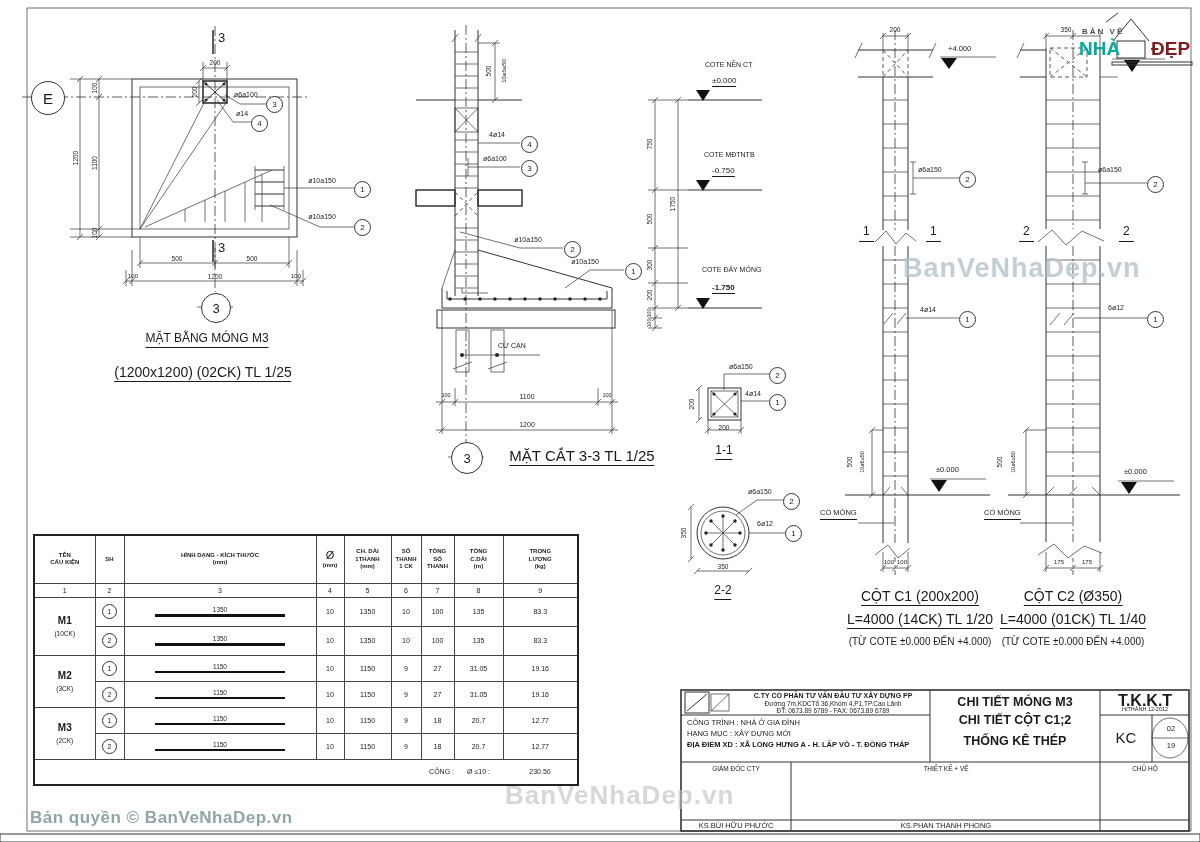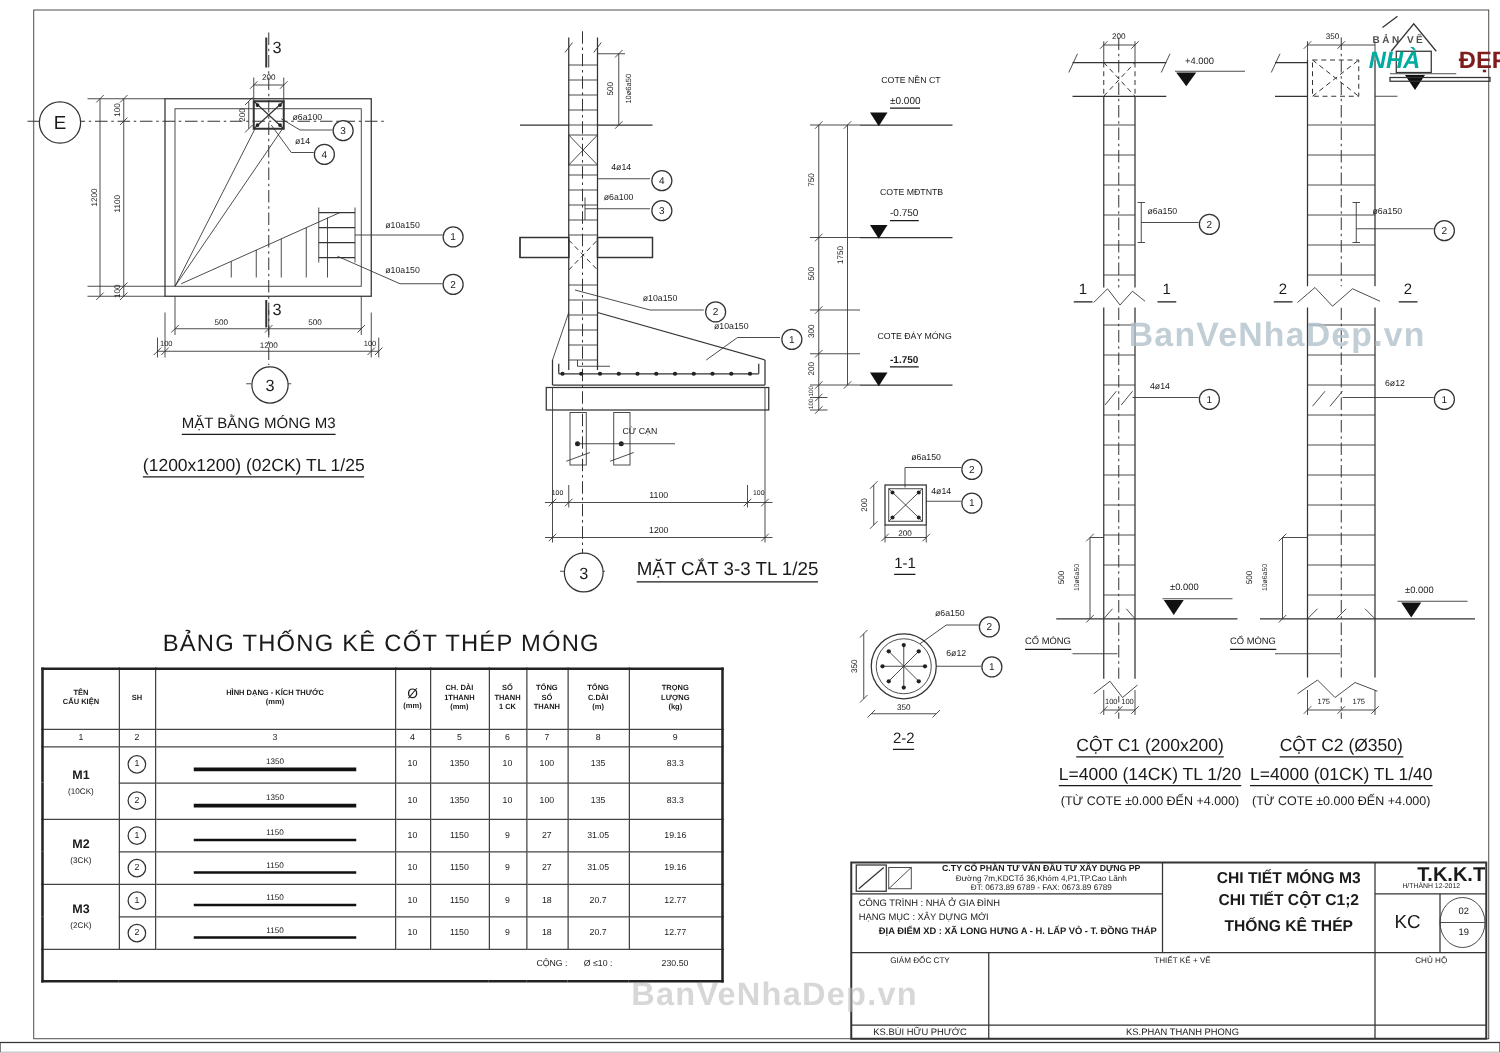--- a/index.html
+++ b/index.html
@@ -11,21 +11,21 @@
   svg .thin{stroke-width:.7;}
   svg .dd{stroke-dasharray:10 3 2 3;stroke-width:.8;}
   svg .dash{stroke-dasharray:4 3;stroke-width:.8;}
   svg .fillb{fill:#111;stroke:none;}
   svg .dot{fill:#222;stroke:none;}
   svg .wht{fill:#fff;stroke:none;}
   .t{position:absolute;white-space:nowrap;line-height:1.15;}
   .c{transform:translateX(-50%);}
   .rot{transform:translate(-50%,-50%) rotate(-90deg);}
   .u{border-bottom:1px solid #1a1a1a;padding-bottom:1px;}
-  .b{font-weight:bold;margin-left:16px;}
+  .b{font-weight:bold;}
   .cc{position:absolute;width:15px;height:15px;border:1px solid #333;border-radius:50%;
       background:#fff;font-size:8px;display:flex;align-items:center;justify-content:center;}
   .bub{position:absolute;border:1.2px solid #333;border-radius:50%;background:#fff;
        display:flex;align-items:center;justify-content:center;}
   
   #steel-table{position:absolute;left:33px;top:534px;width:544px;border-collapse:collapse;
      table-layout:fixed;border:2px solid #222;}
   #steel-table td{border:1px solid #444;text-align:center;vertical-align:middle;padding:0;
      font-size:7px;overflow:hidden;}
   #steel-table .hd{font-size:6px;font-weight:bold;line-height:1.25;}
@@ -403,23 +403,24 @@
     <rect x="1117" y="41" width="28" height="17" stroke="#4d4d4d" stroke-width="5" fill="#fff"></rect>
     <line x1="1106" y1="22" x2="1118" y2="13" stroke="#00ab9f" stroke-width="5"></line>
     <rect x="1112" y="62" width="80" height="3" fill="#00ab9f" stroke="none"></rect>
   </g>
 
   <rect x="0" y="834" width="1200" height="8" fill="#0d0d0d" stroke="none"></rect>
 </svg>
 
 <div class="wm" style="left:903px;top:253px;font-size:27px;color:#b3c2cb;opacity:.8;">BanVeNhaDep.vn</div>
 <div class="wm" style="left:505px;top:780px;font-size:26px;color:#bdbdbd;opacity:.6;">BanVeNhaDep.vn</div>
+<div class="t" style="left:30px;top:808px;font-size:17px;color:#8fa6a6;font-weight:bold;letter-spacing:.5px;">Bản quyền © BanVeNhaDep.vn</div>
 
 <div class="t b" style="left:1082px;top:27px;font-size:8px;letter-spacing:2px;color:#4d4d4d;">BẢN VẼ</div>
-<div class="t b" style="left:1079px;top:38px;font-size:19px;color:#00ab9f;font-style:italic;">NHÀ</div>
+<div class="t b" style="left:1079px;top:38px;font-size:19px;color:#00ab9f;">NHÀ</div>
 <div class="t b" style="left:1151px;top:38px;font-size:19px;color:#7f1d1d;">ĐẸP</div>
 
 <div class="bub" style="left:31px;top:81px;width:32px;height:32px;font-size:15px;">
       <span>E</span>
     </div>
 <div class="t" style="left:218px;top:31px;font-size:13px;">3</div>
 <div class="t" style="left:218px;top:241px;font-size:13px;">3</div>
 <div class="t c" style="left:215px;top:59px;font-size:6.5px;">200</div>
 <div class="t rot" style="left:195px;top:92px;font-size:6.5px;">200</div>
 <div class="t rot" style="left:95px;top:88px;font-size:6.5px;">100</div>
@@ -555,21 +556,20 @@
 <div class="t rot" style="left:1000px;top:462px;font-size:6.5px;">500</div>
 <div class="t rot" style="left:1013px;top:462px;font-size:5.5px;">10ø6a50</div>
 <div class="t" style="left:1124px;top:468px;font-size:7.5px;">±0.000</div>
 <div class="t u" style="left:984px;top:509px;font-size:7.5px;">CỔ MÓNG</div>
 <div class="t c" style="left:1059px;top:559px;font-size:6px;">175</div>
 <div class="t c" style="left:1087px;top:559px;font-size:6px;">175</div>
 <div class="t c u" style="left:1073px;top:588px;font-size:14px;">CỘT C2 (Ø350)</div>
 <div class="t c u" style="left:1073px;top:611px;font-size:14px;">L=4000 (01CK) TL 1/40</div>
 <div class="t c" style="left:1073px;top:636px;font-size:10px;">(TỪ COTE ±0.000 ĐẾN +4.000)</div>
 
-<div class="t c" style="left:305px;top:505px;font-size:19px;letter-spacing:1px;">BẢNG THỐNG KÊ CỐT THÉP MÓNG</div>
 
 <table id="steel-table">
   <colgroup>
     <col style="width:61px">
         <col style="width:29px">
         <col style="width:192px">
         <col style="width:28px">
     <col style="width:47px">
         <col style="width:30px">
         <col style="width:33px">

